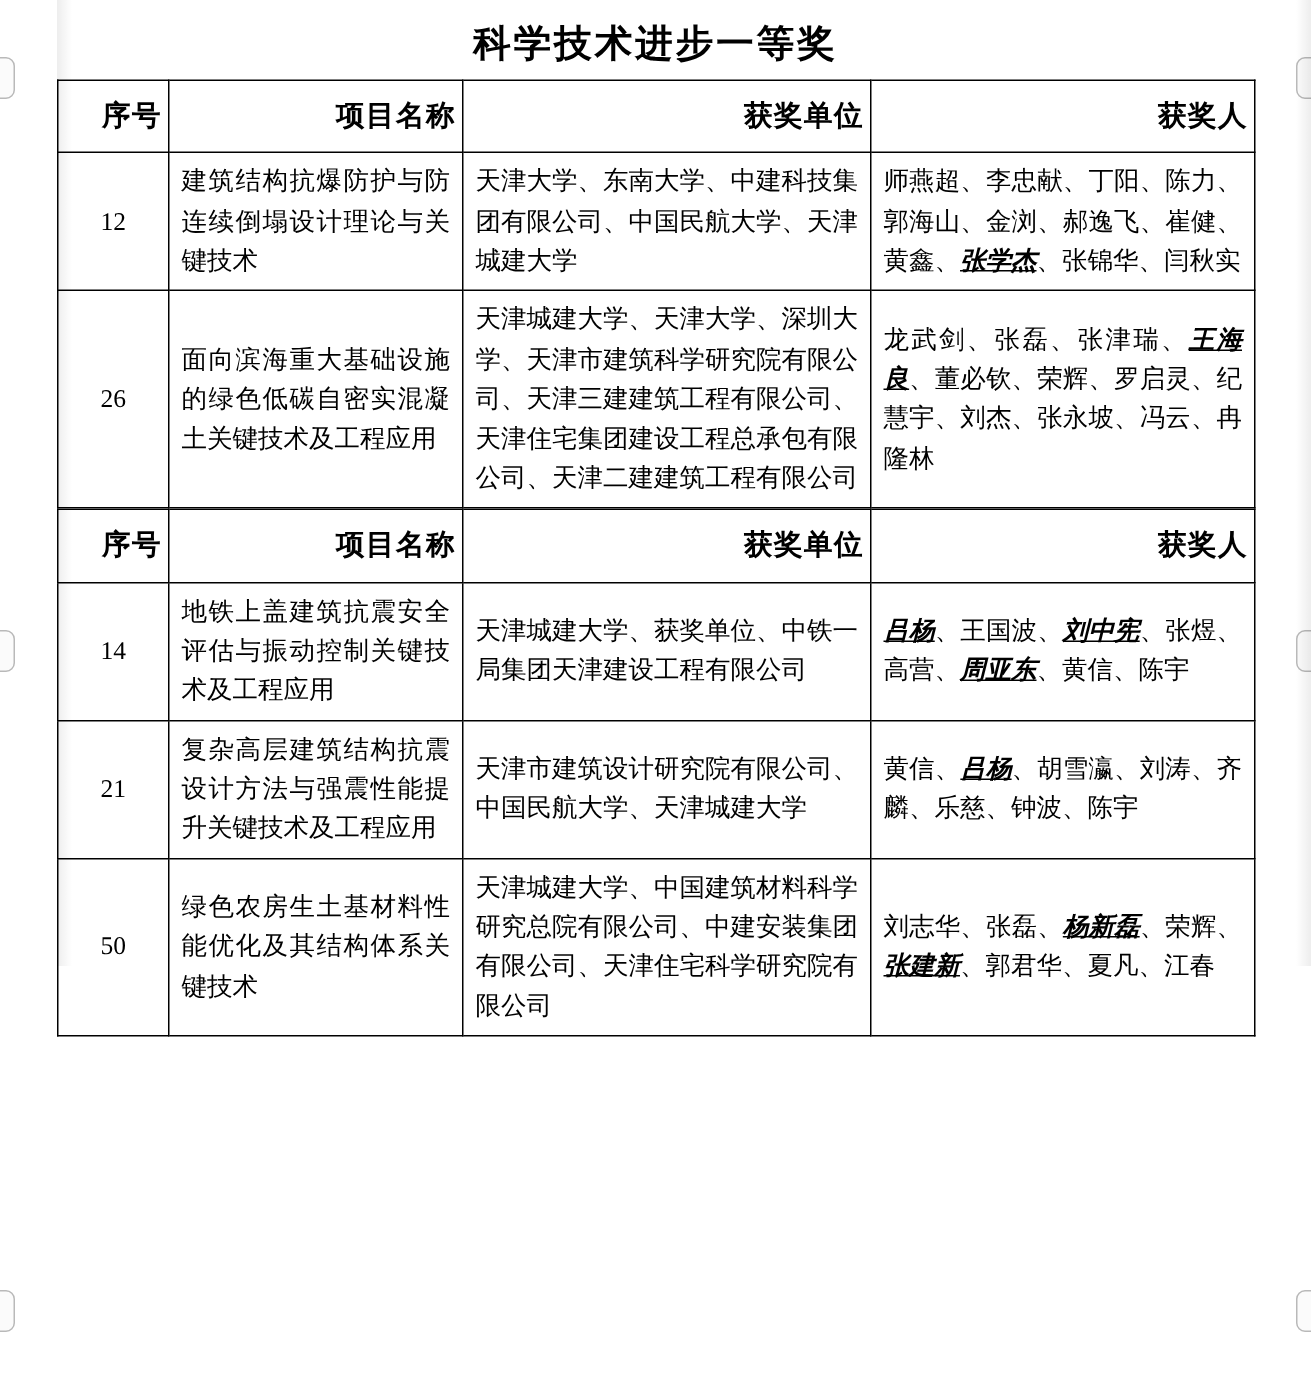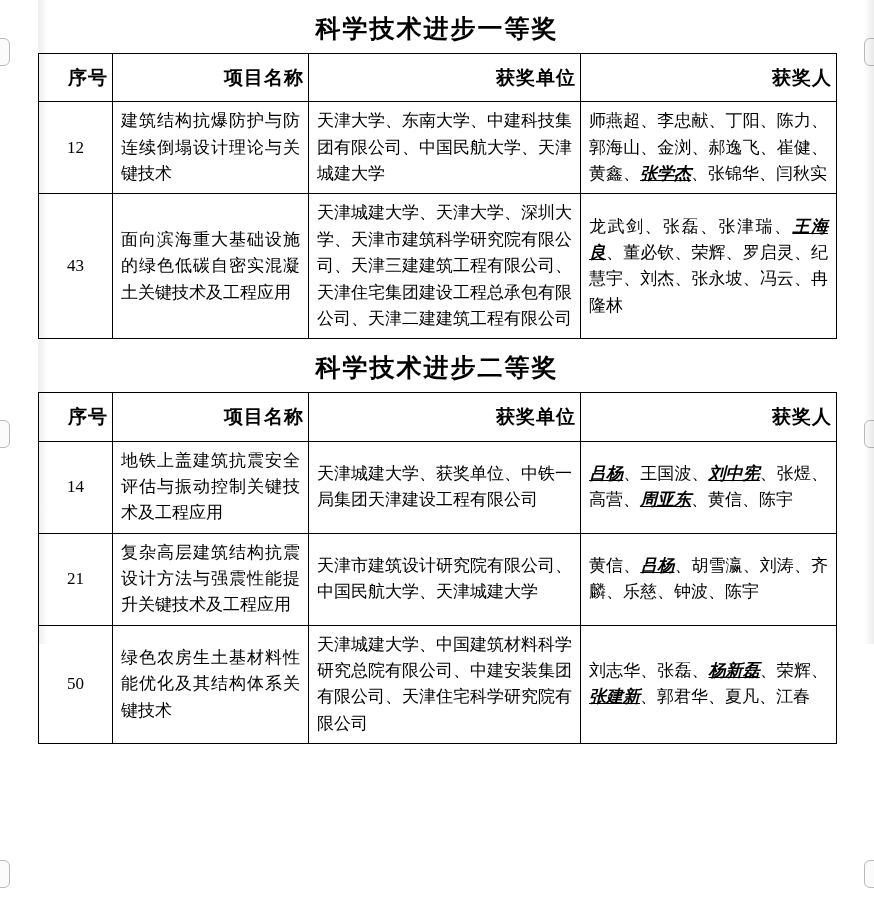--- a/index.html
+++ b/index.html
@@ -124,29 +124,28 @@
       </tr>
     </thead>
     <tbody>
       <tr>
         <td class="cell-no">12</td>
         <td class="cell-text">建筑结构抗爆防护与防连续倒塌设计理论与关键技术</td>
         <td class="cell-text">天津大学、东南大学、中建科技集团有限公司、中国民航大学、天津城建大学</td>
         <td class="cell-text">师燕超、李忠献、丁阳、陈力、郭海山、金浏、郝逸飞、崔健、黄鑫、<span class="u">张学杰</span>、张锦华、闫秋实</td>
       </tr>
       <tr>
-        <td class="cell-no">43</td>
+        <td class="cell-no">26</td>
         <td class="cell-text">面向滨海重大基础设施的绿色低碳自密实混凝土关键技术及工程应用</td>
         <td class="cell-text">天津城建大学、天津大学、深圳大学、天津市建筑科学研究院有限公司、天津三建建筑工程有限公司、天津住宅集团建设工程总承包有限公司、天津二建建筑工程有限公司</td>
         <td class="cell-text">龙武剑、张磊、张津瑞、<span class="u">王海良</span>、董必钦、荣辉、罗启灵、纪慧宇、刘杰、张永坡、冯云、冉隆林</td>
       </tr>
     </tbody>
   </table>
 
-  <h2 class="section-title">科学技术进步二等奖</h2>
   <table class="award-table">
     <colgroup>
       <col class="col-no">
         <col class="col-proj">
         <col class="col-unit">
         <col class="col-ppl">
     </colgroup>
     <thead>
       <tr>
         <th>序号</th>

